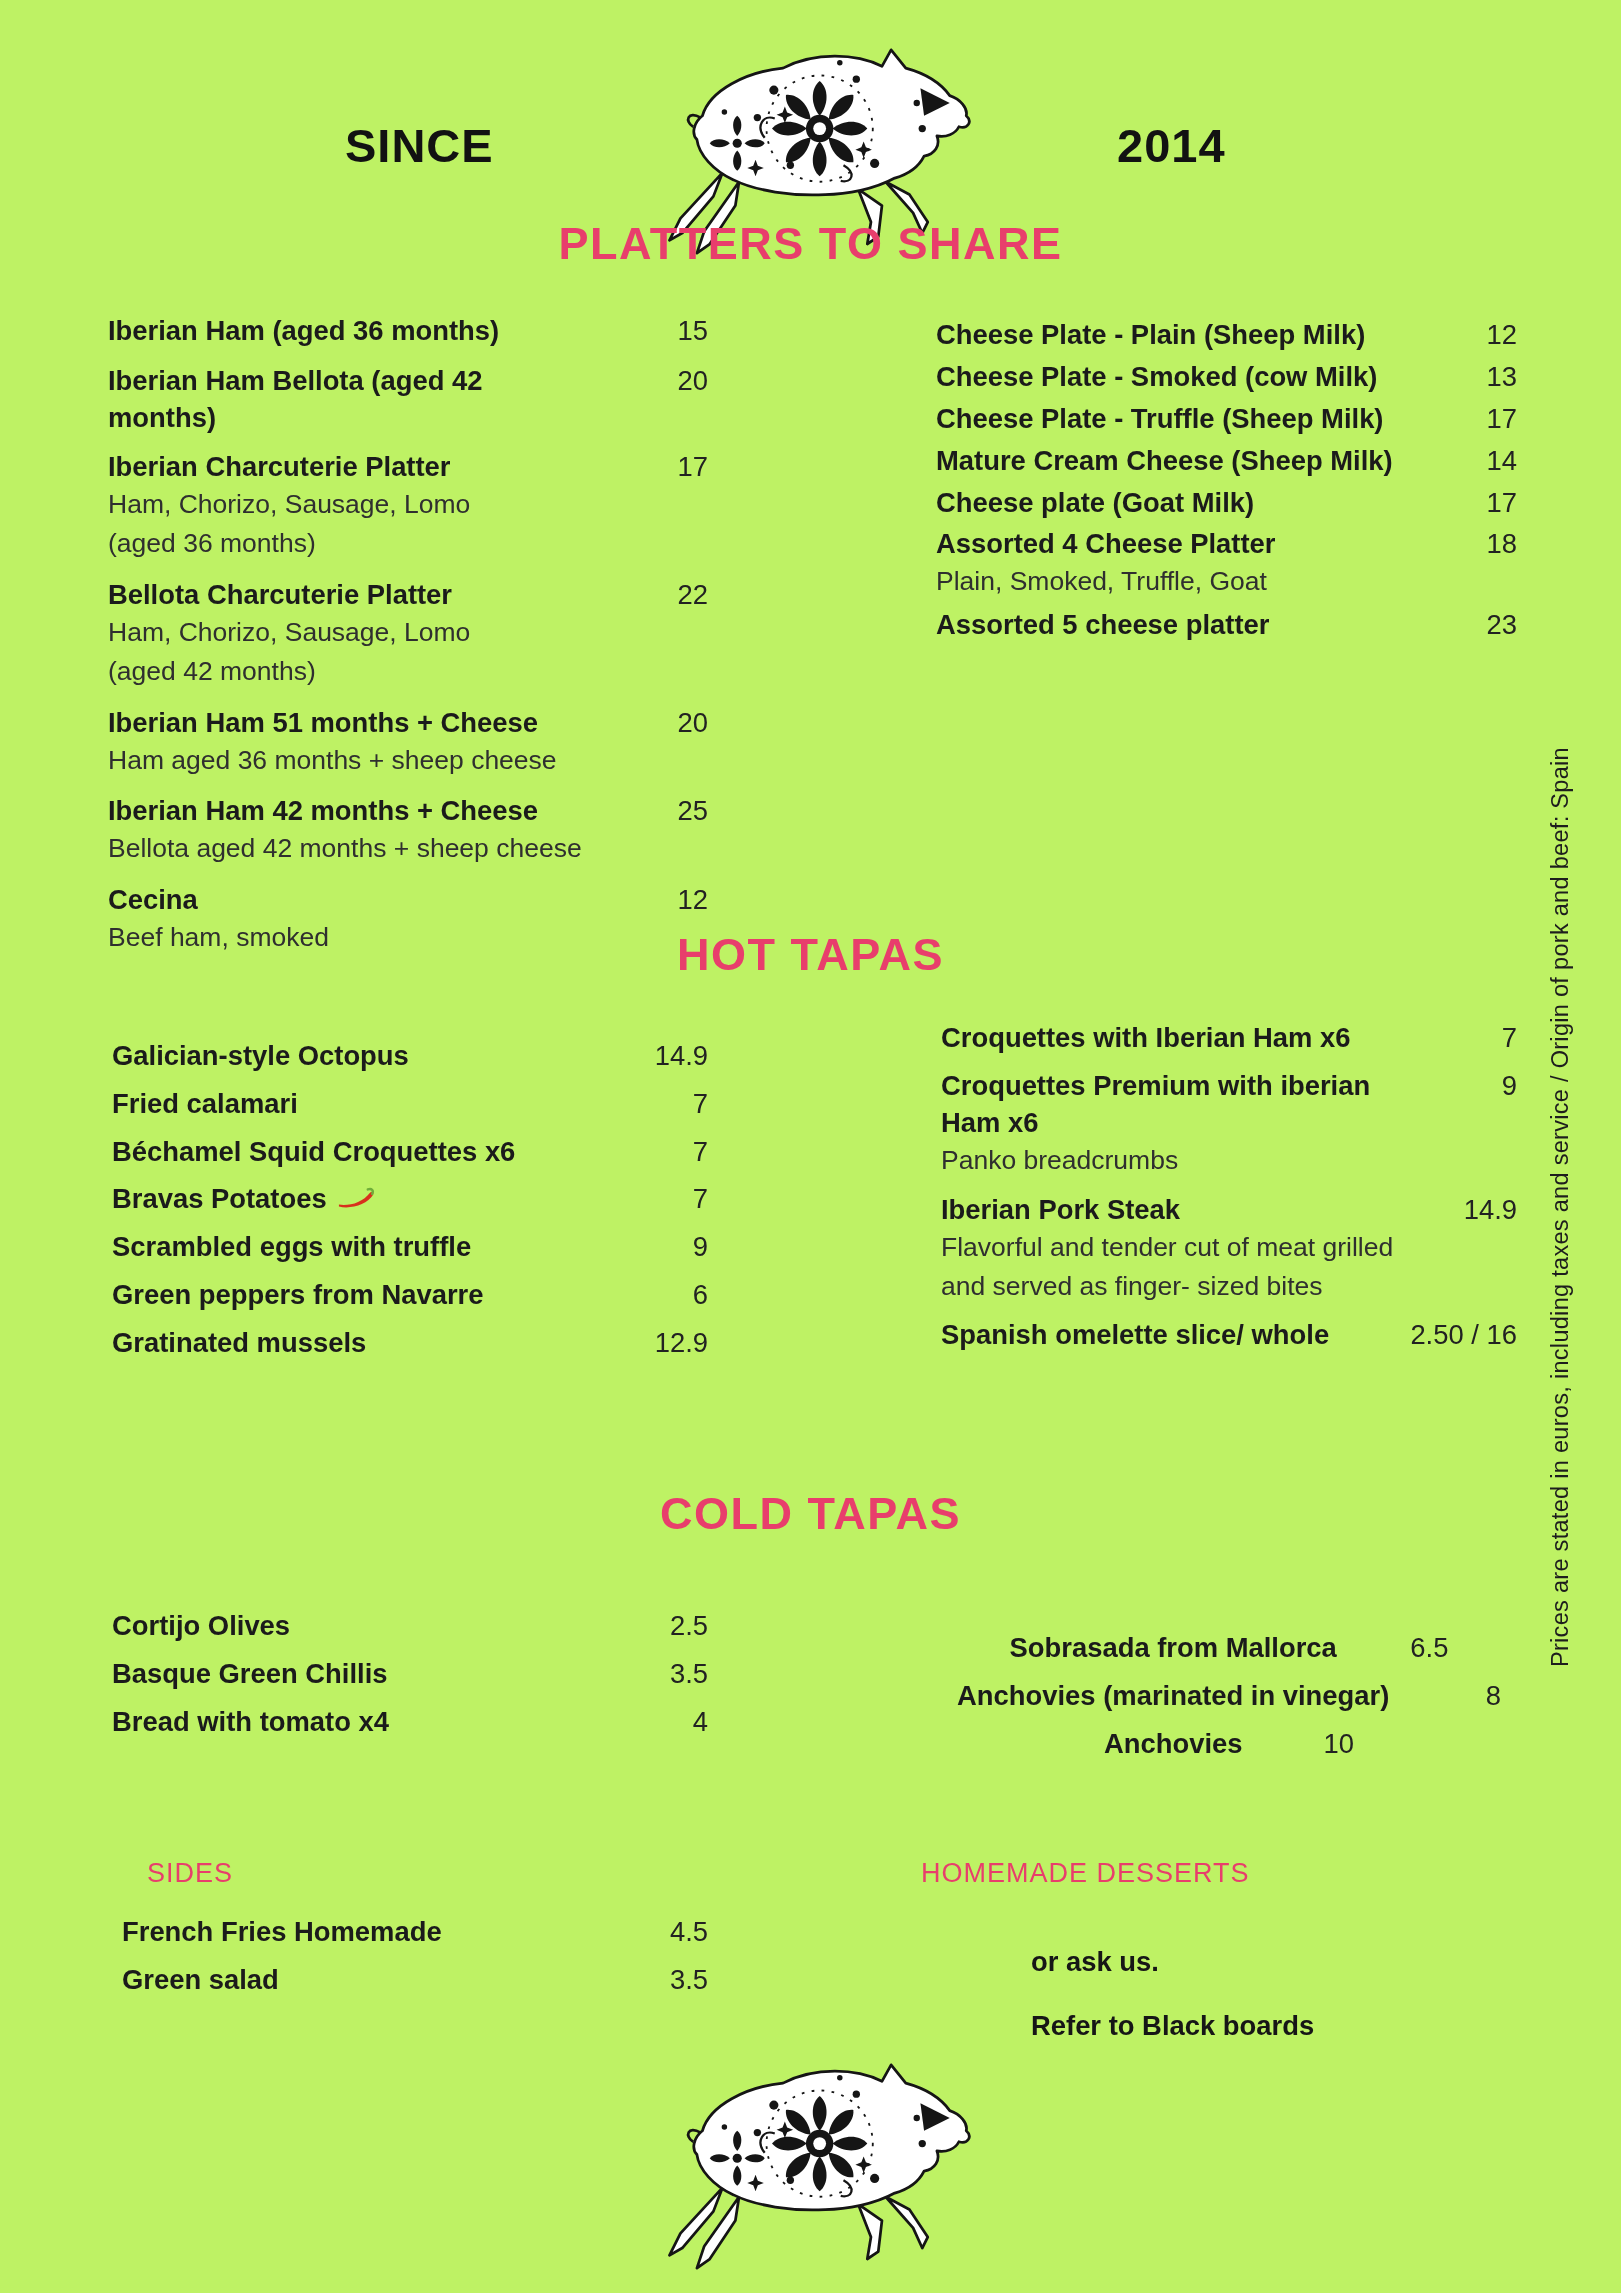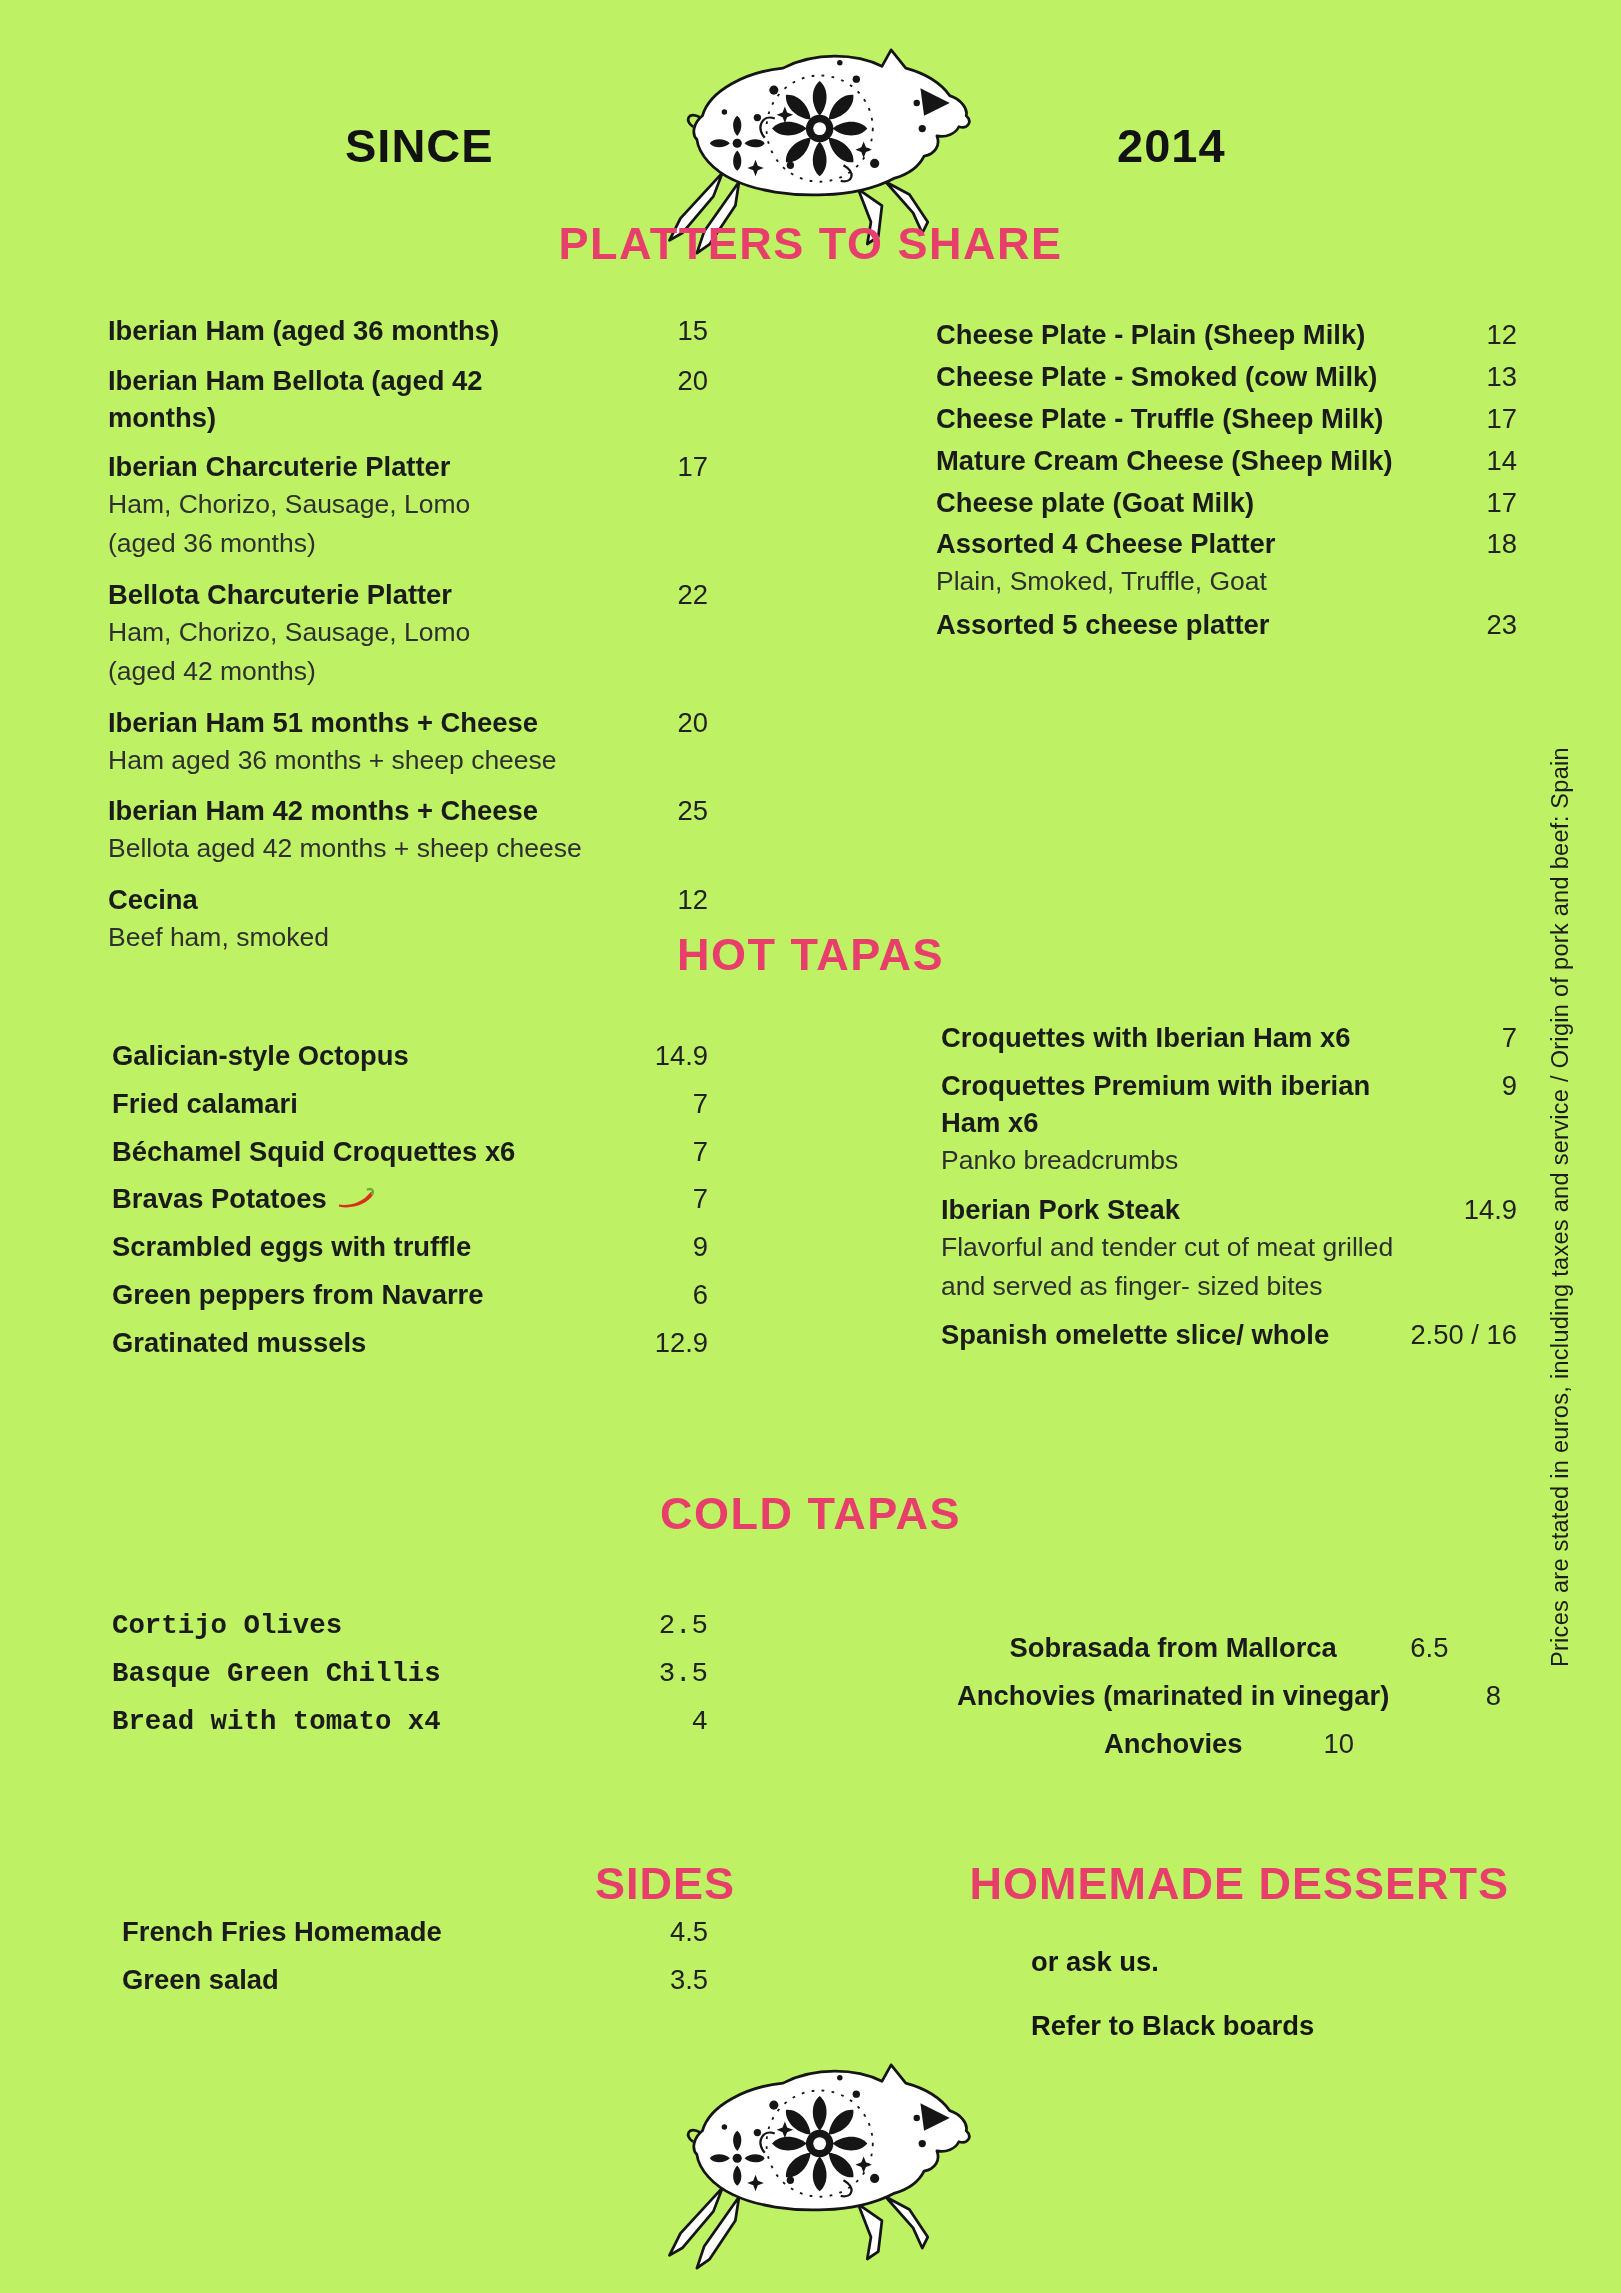--- a/index.html
+++ b/index.html
@@ -15,32 +15,32 @@
   .boar { position:absolute; width:331px; height:229px; }
   .boar-top { left:645px; top:25.5px; }
   .boar-bottom { left:645px; top:2041px; }
 
   
   .sec-title { position:absolute; width:100%; text-align:center; color:var(--accent);
                font-size:45px; font-weight:700; letter-spacing:1.5px; }
   .t-platters { top:218px; }
   .t-hot  { top:929px; }
   .t-cold { top:1488px; }
-  .sub-title { position:absolute; color:var(--accent); font-size:45px; font-weight:700;
-               letter-spacing:1px; text-align:right; width:588px; top:1858px; }
+  .sub-title { position:absolute; color:var(--accent); font-size:27px; font-weight:400;
+               letter-spacing:1px; text-align:left; width:588px; top:1858px; }
   .t-sides { left:147px; }
   .t-desserts { left:921px; }
 
   
   .col { position:absolute; display:flex; flex-direction:column; }
   .col-platters-left  { left:108px; top:312px; width:600px; }
   .col-platters-right { left:936px; top:316px; width:581px; }
   .col-hot-left  { left:112px; top:1037px; width:596px; }
   .col-hot-right { left:941px; top:1019px; width:576px; }
-  .col-cold-left  { left:112px; top:1607px; width:596px;font-family:Liberation Mono, monospace; }
+  .col-cold-left  { left:112px; top:1607px; width:596px; }
   .col-cold-right { left:941px; top:1629px; width:576px;align-items:center; }
   .col-sides { left:122px; top:1913px; width:586px; }
 
   .item { margin-bottom:12.7px; }
   .tight .item { margin-bottom:4.9px; }
   .airy .item  { margin-bottom:10.8px; }
   .item-line { display:flex; align-items:flex-start; }
   .item-name { flex:1 1 auto; padding-right:17.6px; font-size:27.4px; font-weight:700;
                line-height:37px; color:var(--ink); display:inline-block; }
   .item-price { flex:0 0 auto; min-width:94px; text-align:right; font-size:27.4px;

